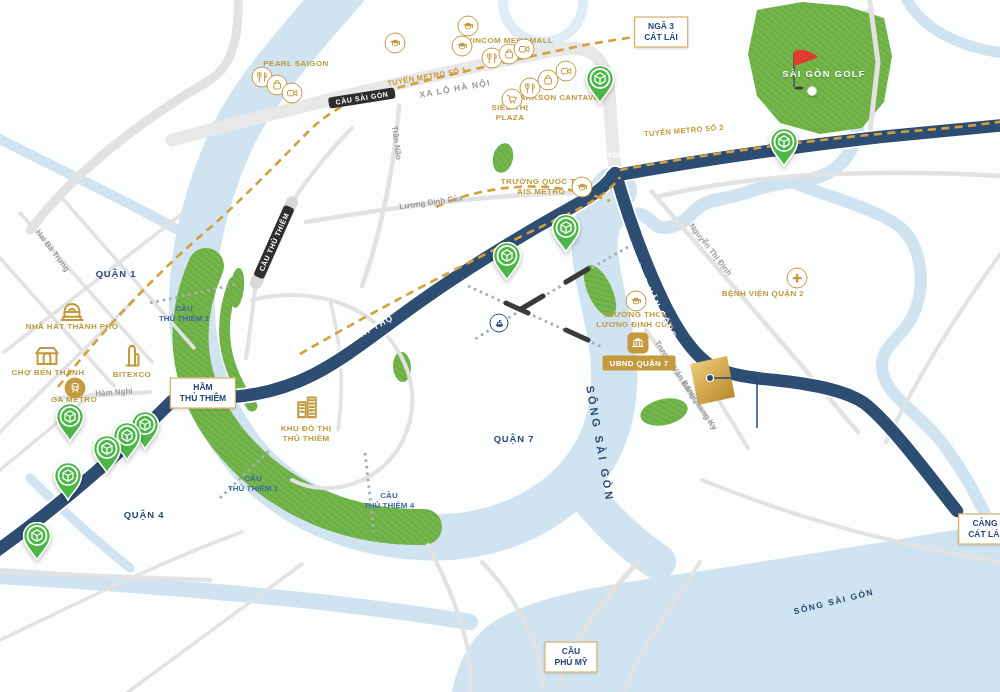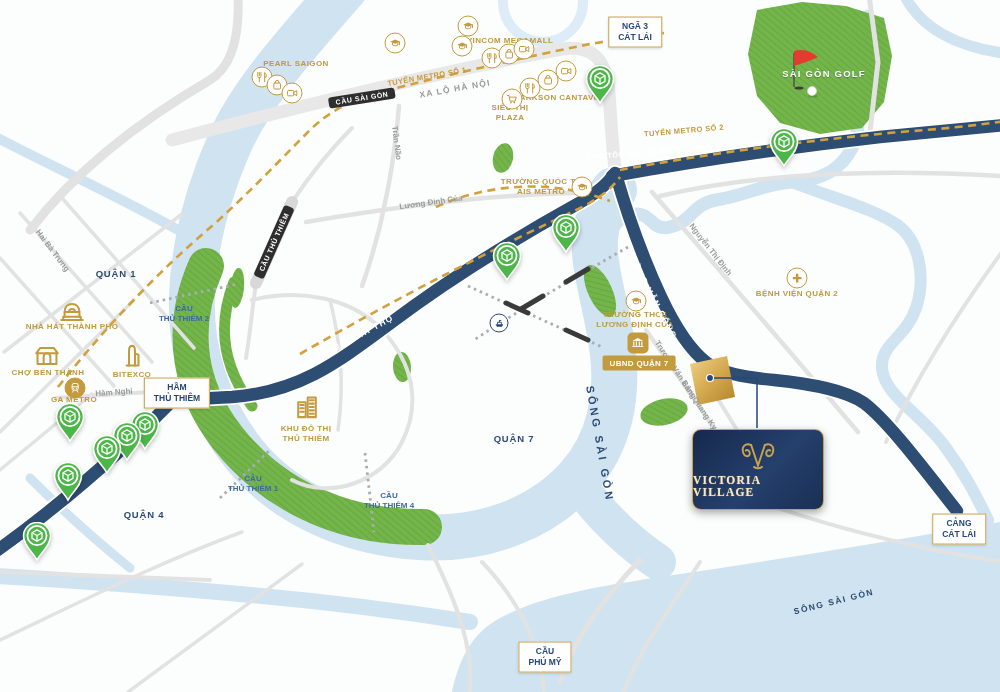--- a/index.html
+++ b/index.html
@@ -17,21 +17,21 @@
   .roadwhite{color:#ffffff;font-size:8.5px;letter-spacing:1.4px;}
   .roadwhite.sm{font-size:7.5px;letter-spacing:.5px;}
   .metro{color:#c79a39;font-size:7.5px;letter-spacing:.4px;}
   .bluebridge{color:#3c6b9e;font-size:8px;}
   .river{color:#2c4a70;font-size:11px;letter-spacing:3px;}
   .river.sm{font-size:8.5px;letter-spacing:1.6px;}
   .blacktag{position:absolute;transform:translate(-50%,-50%);background:#2e2e2e;color:#fff;
        font-size:7px;font-weight:bold;letter-spacing:.6px;padding:2px 7px;border-radius:3px;white-space:nowrap;}
   .callout{position:absolute;transform:translate(-50%,-50%);background:#ffffff;border:1px solid #c9a14e;
        color:#27477a;font-size:8.5px;font-weight:bold;text-align:center;line-height:1.35;
-       padding:3px 9px;box-shadow:0 1px 3px rgba(0,0,0,.18);white-space:nowrap;}
+       padding:3px 9px;box-shadow:0 1px 3px rgba(0,0,0,.18);white-space:nowrap;margin-left:26px;}
   .badge{position:absolute;transform:translate(-50%,-50%);background:#c49a3f;color:#fff;
        font-size:8px;font-weight:bold;letter-spacing:.3px;padding:3px 7px;border-radius:2px;white-space:nowrap;}
   .icm{position:absolute;transform:translate(-50%,-50%);display:flex;align-items:center;justify-content:center;
        border-radius:50%;pointer-events:none;}
   .icm svg{width:70%;height:70%;}
   .icm.circle{width:19px;height:19px;background:#fff;border:1.4px solid #c49a3f;color:#c49a3f;}
   .icm.fill{width:19px;height:19px;background:#c49a3f;border:1.4px solid #c49a3f;color:#fff;}
   .icm.rsq{width:21px;height:21px;border-radius:5px;background:#c49a3f;color:#fff;}
   .icm.bare{width:27px;height:27px;background:transparent;color:#c49a3f;}
   .icm.bare svg{width:100%;height:100%;}
@@ -178,21 +178,21 @@
         <span class="line">PLAZA</span>
       </div>
       <div class="lab gold" style="left: 541px; top: 187px; transform: translate(-50%, -50%);">
         <span class="line">TRƯỜNG QUỐC TẾ</span>
         <span class="line">AIS METRO</span>
       </div>
       <div class="lab gold" style="left: 635px; top: 320px; transform: translate(-50%, -50%);">
         <span class="line">TRƯỜNG THCS</span>
         <span class="line">LƯƠNG ĐỊNH CỦA</span>
       </div>
-      <div class="lab gold" style="left: 797px; top: 294px; transform: translate(-50%, -50%);">BỆNH VIỆN QUẬN 2</div>
+      <div class="lab gold" style="left: 763px; top: 294px; transform: translate(-50%, -50%);">BỆNH VIỆN QUẬN 2</div>
       <div class="lab gold" style="left: 72px; top: 327px; transform: translate(-50%, -50%);">NHÀ HÁT THÀNH PHỐ</div>
       <div class="lab gold" style="left: 48px; top: 373px; transform: translate(-50%, -50%);">CHỢ BẾN THÀNH</div>
       <div class="lab gold" style="left: 132px; top: 375px; transform: translate(-50%, -50%);">BITEXCO</div>
       <div class="lab gold" style="left: 74px; top: 400px; transform: translate(-50%, -50%);">GA METRO</div>
       <div class="lab gold" style="left: 306px; top: 434px; transform: translate(-50%, -50%);">
         <span class="line">KHU ĐÔ THỊ</span>
         <span class="line">THỦ THIÊM</span>
       </div>
       <div class="lab golf" style="left: 824px; top: 74px; transform: translate(-50%, -50%);">SÀI GÒN GOLF</div>
       <div class="lab area" style="left: 116px; top: 274px; transform: translate(-50%, -50%);">QUẬN 1</div>
@@ -471,25 +471,14 @@
       <div class="pin" style="left: 37px; top: 537px; transform: translate(-50%, -34%);"><svg viewBox="-15 -15 30 40" width="30" height="40">
           <path d="M0,23 C-4,15 -13.5,9 -13.5,-1 A13.5,13.5 0 1 1 13.5,-1 C13.5,9 4,15 0,23Z" fill="#4cb648" stroke="#ffffff" stroke-width="1.6"></path>
           <circle cx="0" cy="-1.5" r="9.6" fill="none" stroke="#ffffff" stroke-width="1.8"></circle>
           <g transform="translate(0,-1.5)" stroke="#ffffff" fill="none" stroke-width="1.3" stroke-linejoin="round">
             <path d="M0,-5.6L5,-2.8v5.6L0,5.6L-5,2.8v-5.6z"></path>
             <path d="M-5,-2.8L0,0l5,-2.8M0,0v5.6"></path>
           </g>
         </svg></div>
     </div>
 
-<div id="vv-card">
-  <svg width="46" height="30" viewBox="-13 -11 26 22">
-    <g stroke="#caa24f" stroke-width="1.4" fill="none" stroke-linecap="round">
-      <path d="M-5,-8 L0,7 L5,-8"></path>
-      <path d="M-5,-8 C-9,-10 -12,-7 -11,-3 C-10,1 -6,1 -6,-2 C-6,-4 -8,-5 -9,-4"></path>
-      <path d="M5,-8 C9,-10 12,-7 11,-3 C10,1 6,1 6,-2 C6,-4 8,-5 9,-4"></path>
-      <path d="M-3,8 Q0,10 3,8"></path>
-    </g>
-  </svg>
-  <div class="vv-name">VICTORIA VILLAGE</div>
+
 </div>
 
-</div>
-
 </body></html>

